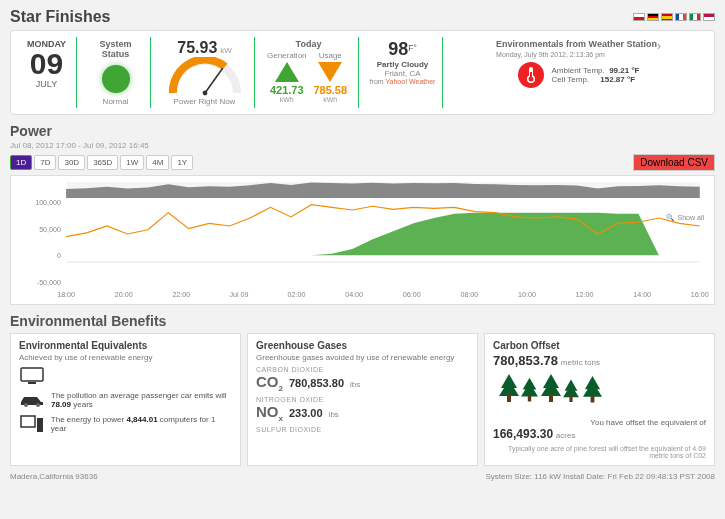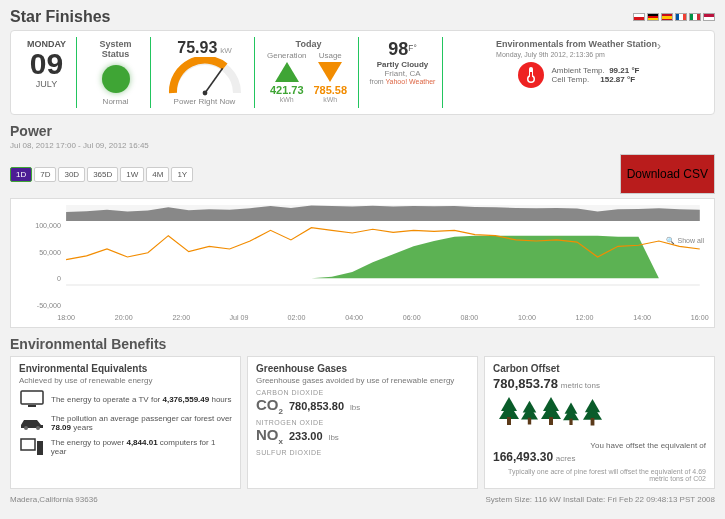--- a/index.html
+++ b/index.html
@@ -75,21 +75,21 @@
   .env-stats { font-size:8px; color:#666; }
   .env-stats b { color:#444; }
   .chevron { margin-left:auto; font-size:12px; color:#999; cursor:pointer; }
 
   .section-title { font-size:14px; color:#555; margin:8px 0 2px; font-weight:bold; }
   .subtle { font-size:8px; color:#999; }
 
   .range-btns { display:flex; gap:2px; margin:4px 0; align-items:center; }
   .range-btn { border:1px solid #ccc; background:#fff; padding:2px 5px; font-size:8px; color:#555; border-radius:2px; cursor:pointer; }
   .range-btn.active { background:#4c1d95; color:#fff; border-color:#3fa535; }
-  .dl-btn { margin-left:auto; border:1px solid #ccc; background:#b91c1c; padding:12px 6px; font-size:12px; cursor:pointer; }
+  .dl-btn { margin-left:auto; border:1px solid #ccc; background:#ef4444; padding:2px 6px; font-size:10px; cursor:pointer; }
 
   .chart-wrap { background:#fff; border:1px solid #ddd; padding:4px; height:130px; position:relative; }
   .chart-svg { width:100%; height:100%; }
   .yaxis text, .xaxis text { font-size:7px; fill:#888; }
   .zoom-lbl { position:absolute; right:10px; top:38px; font-size:7px; color:#888; }
 
   .env-benefits { display:flex; gap:6px; margin-top:4px; }
   .env-col { flex:1; background:#fff; border:1px solid #ddd; padding:6px 8px; }
   .env-col h3 { font-size:10px; color:#444; font-weight:bold; margin-bottom:2px; }
   .env-col .desc { font-size:8px; color:#777; margin-bottom:4px; }
@@ -271,36 +271,31 @@
   <div class="env-col">
     <h3>Environmental Equivalents</h3>
     <div class="desc">Achieved by use of renewable energy</div>
     <div class="equiv-row">
       <div class="equiv-icon">
         <svg width="24" height="18" viewBox="0 0 24 18">
             <rect x="1" y="1" width="22" height="13" rx="1" fill="none" stroke="#333" stroke-width="1.5"></rect>
             <rect x="8" y="15" width="8" height="2" fill="#333"></rect>
           </svg>
       </div>
-      <div class="equiv-text">
-        <span>The energy to operate a TV for</span>
-        <b>4,376,559.49</b>
-        <span>hours</span>
-      </div>
     </div>
     <div class="equiv-row">
       <div class="equiv-icon">
         <svg width="26" height="14" viewBox="0 0 26 14">
             <path d="M2 9 L5 4 L18 4 L22 9 L24 9 L24 12 L2 12 Z" fill="#333"></path>
             <circle cx="7" cy="12" r="2" fill="#666"></circle>
             <circle cx="19" cy="12" r="2" fill="#666"></circle>
           </svg>
       </div>
       <div class="equiv-text">
-        <span>The pollution an average passenger car forest over</span>
+        <span>The pollution an average passenger car emits will</span>
         <b>78.09</b>
         <span>years</span>
       </div>
     </div>
     <div class="equiv-row">
       <div class="equiv-icon">
         <svg width="24" height="18" viewBox="0 0 24 18">
             <rect x="1" y="1" width="14" height="11" fill="none" stroke="#333" stroke-width="1.5"></rect>
             <rect x="17" y="3" width="6" height="14" fill="#333"></rect>
           </svg>

